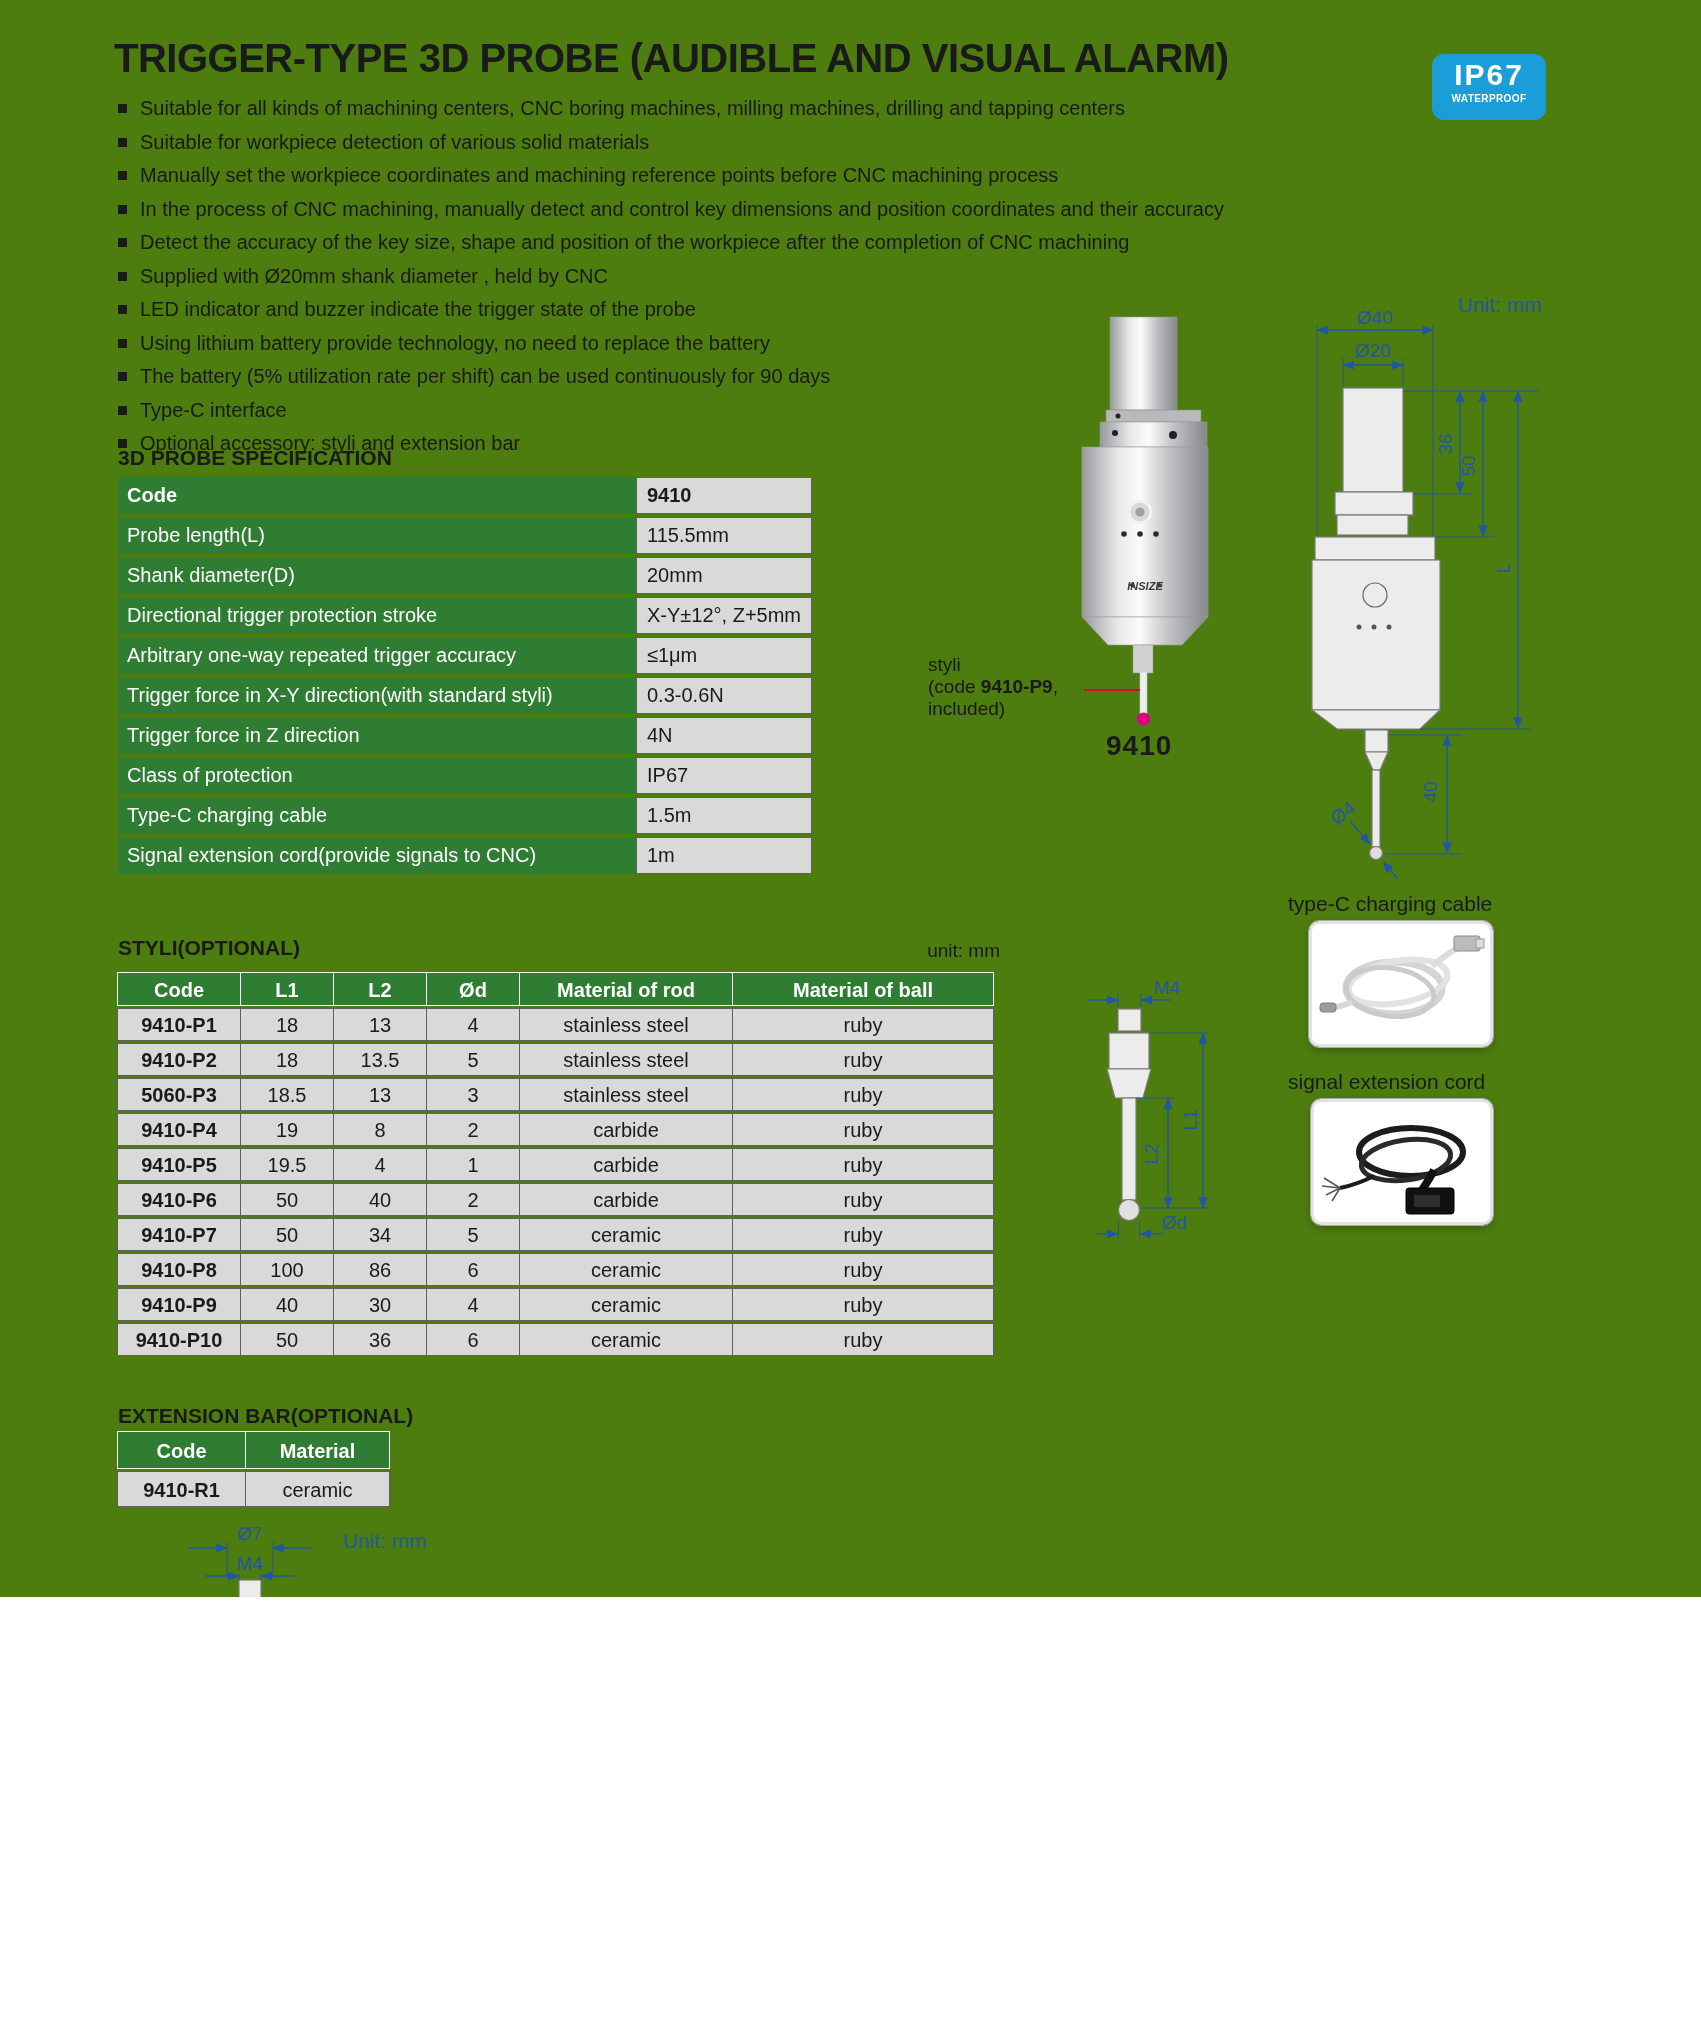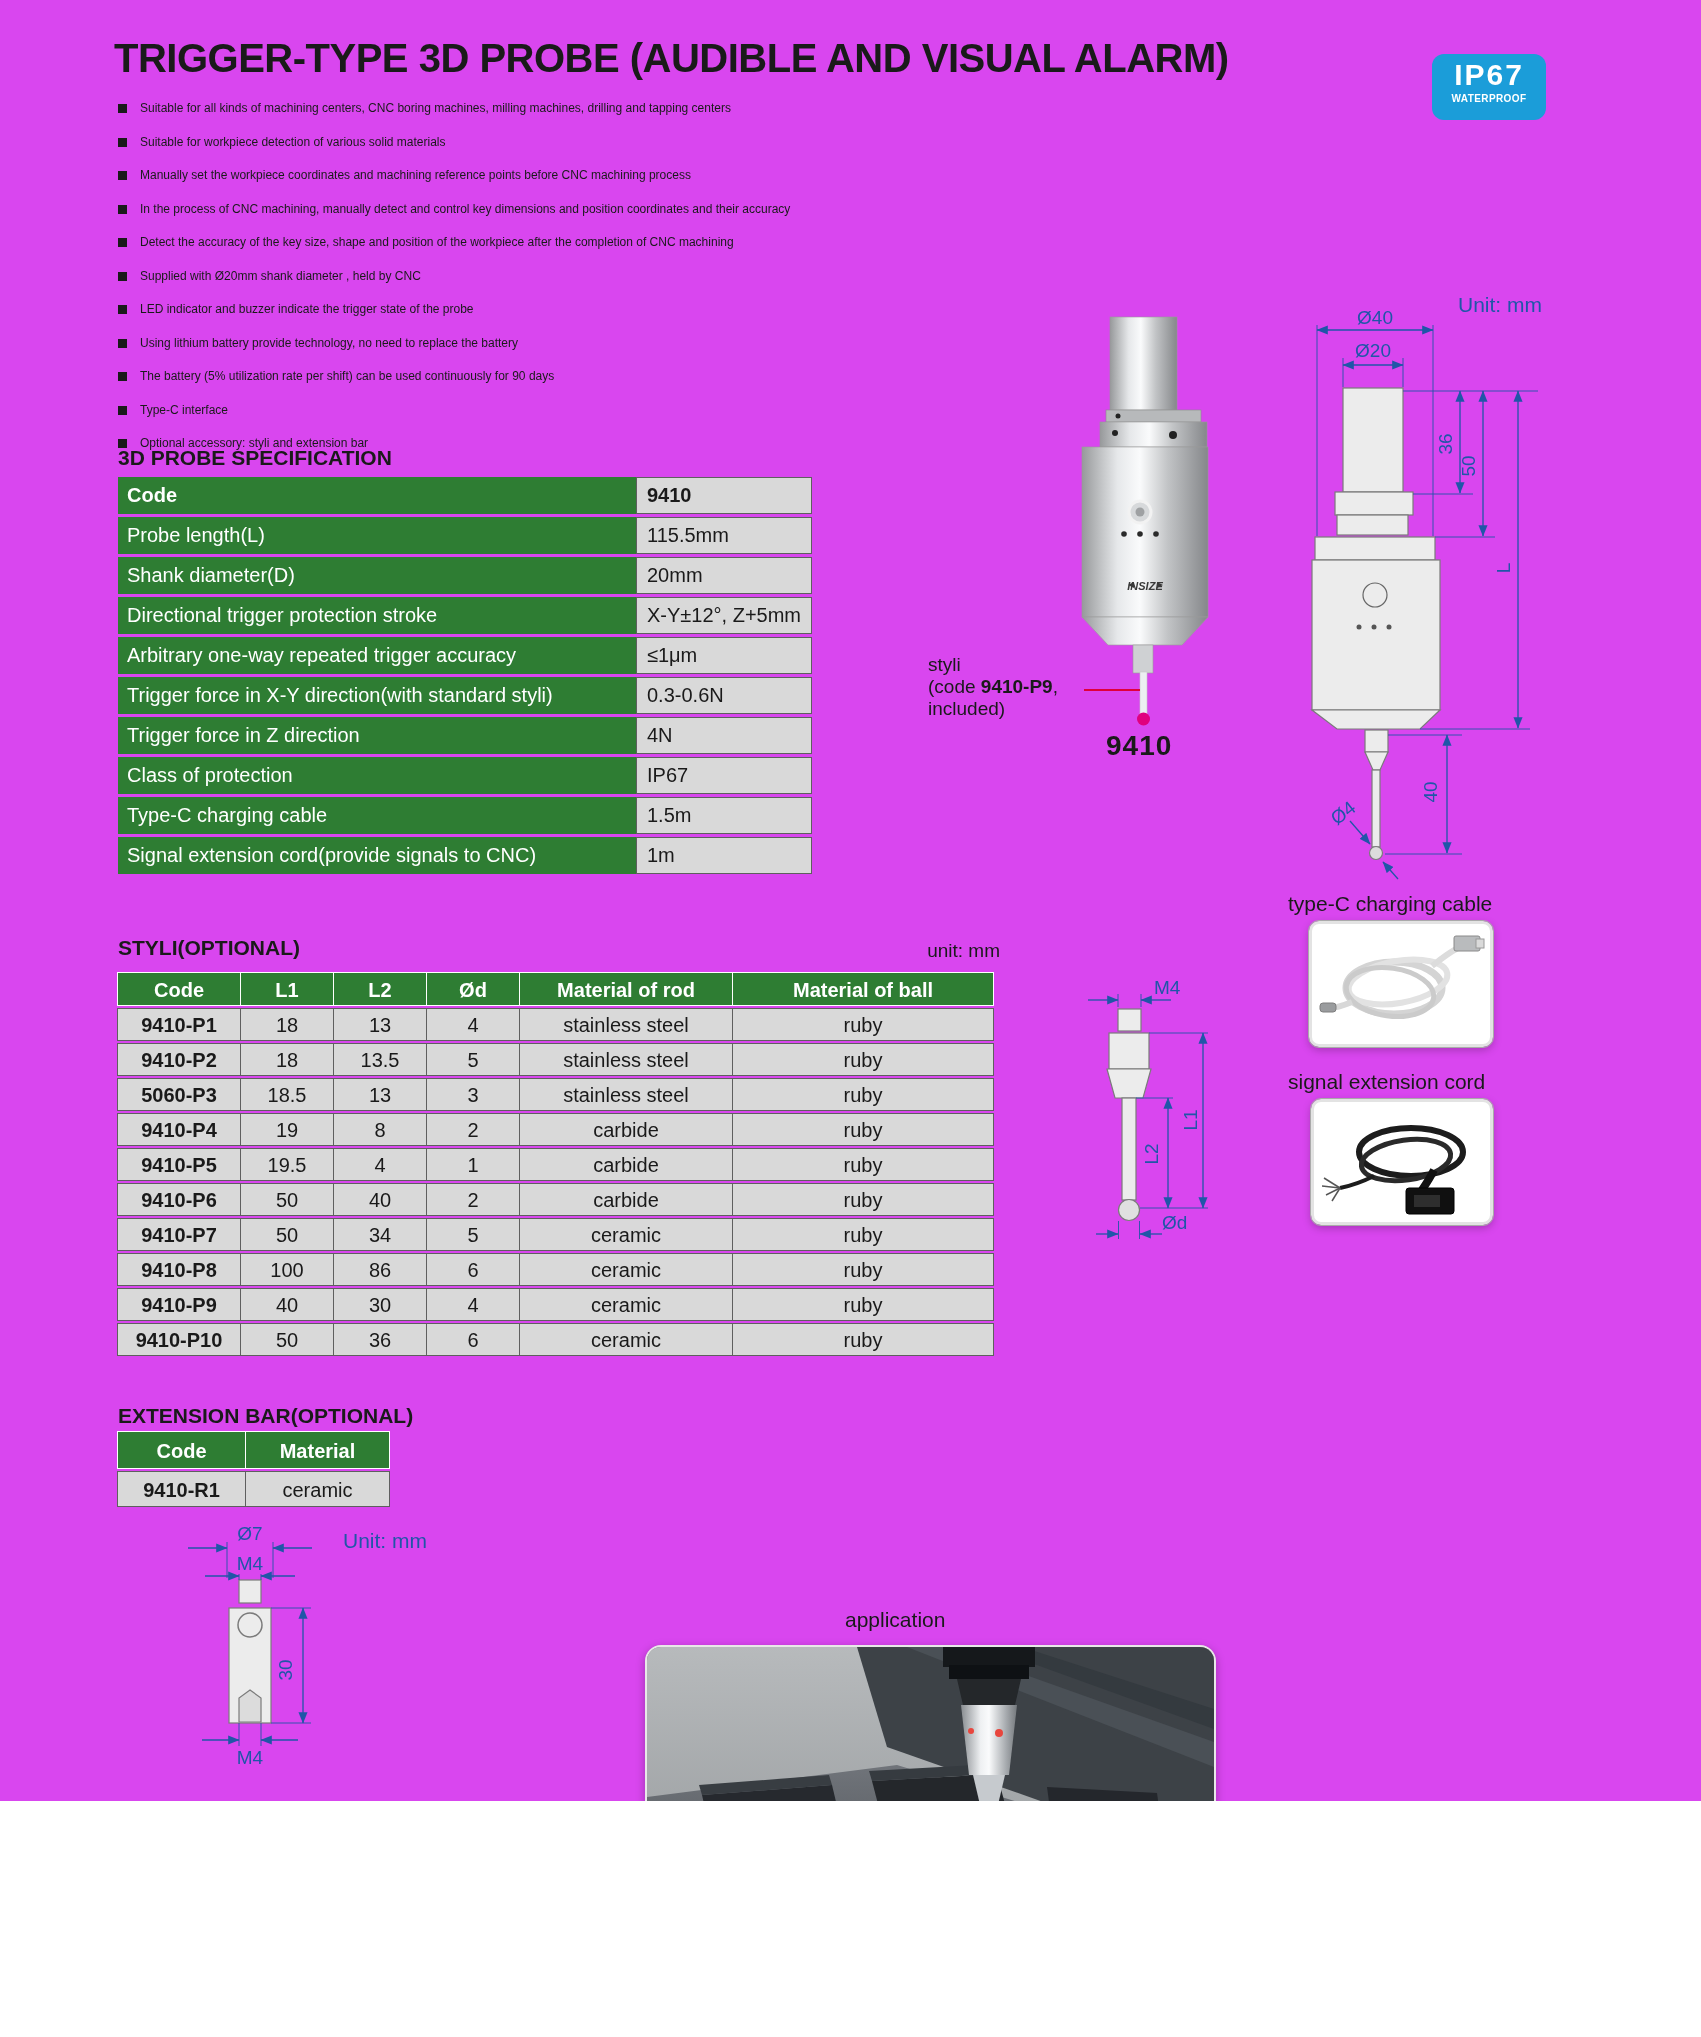--- a/index.html
+++ b/index.html
@@ -1,25 +1,25 @@
 <!DOCTYPE html>
 <html><head>
 <meta charset="utf-8">
 <style>
   html,body{margin:0;padding:0;background:#fff;}
-  .page{position:relative;width:1701px;height:1801px;background:#d946ef;
+  .page{position:relative;width:1701px;height:1597px;background:#4d7c0f;
         font-family:"Liberation Sans",sans-serif;color:#1a1a1a;overflow:hidden;}
   .abs{position:absolute;}
   .title{left:114px;top:36px;font-size:40px;font-weight:bold;letter-spacing:-0.5px;white-space:nowrap;}
   .badge{left:1432px;top:54px;width:114px;height:66px;background:#1b9dd9;border-radius:12px;
          color:#fff;text-align:center;}
   .badge-l1{font-size:30px;font-weight:bold;line-height:36px;letter-spacing:2px;margin-top:3px;}
   .badge-l2{font-size:10px;font-weight:bold;letter-spacing:0.4px;}
   .features{left:118px;top:92px;width:1340px;}
-  .feat{position:relative;padding-left:22px;font-size:12px;line-height:33.5px;white-space:nowrap;}
+  .feat{position:relative;padding-left:22px;font-size:20px;line-height:33.5px;white-space:nowrap;}
   .sq{position:absolute;left:0;top:12px;width:9px;height:9px;background:#1a1a1a;}
   .h-section{font-size:21px;font-weight:bold;white-space:nowrap;}
   
   .spec{left:118px;top:477px;}
   .spec-row{display:flex;margin-bottom:3px;}
   .spec-label{width:518px;height:37px;line-height:37px;background:#2e7d33;color:#fff;
               font-size:20px;padding-left:9px;box-sizing:border-box;white-space:nowrap;}
   .spec-value{width:176px;height:37px;line-height:35px;background:#d9d9d9;border:1px solid #5f5f5f;
               font-size:20px;padding-left:10px;box-sizing:border-box;white-space:nowrap;}
   .bold{font-weight:bold;}

